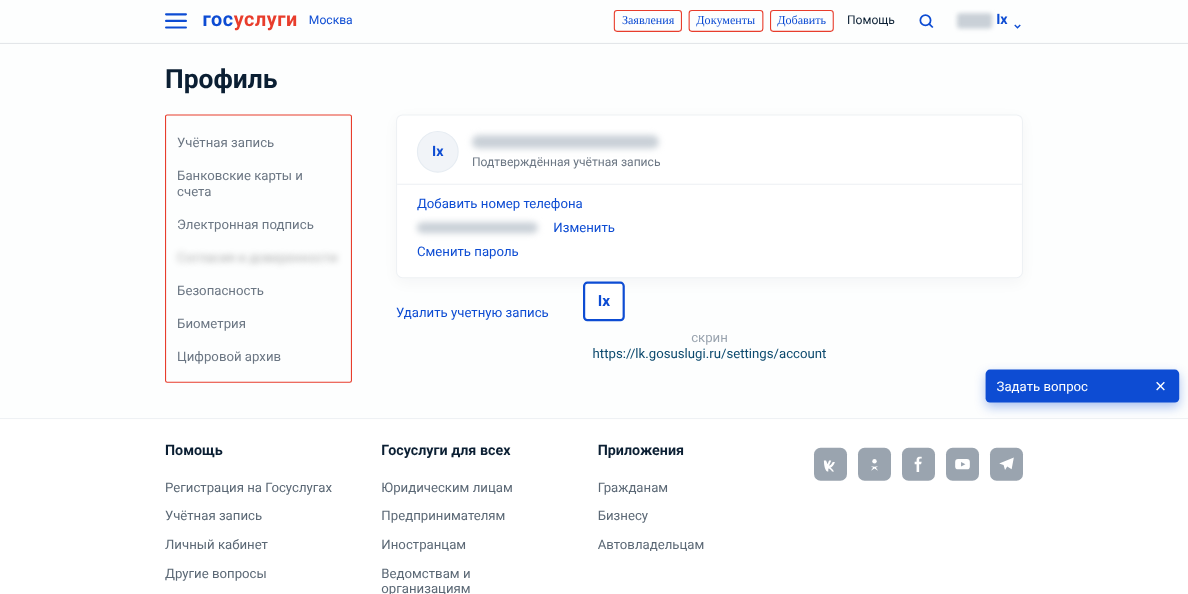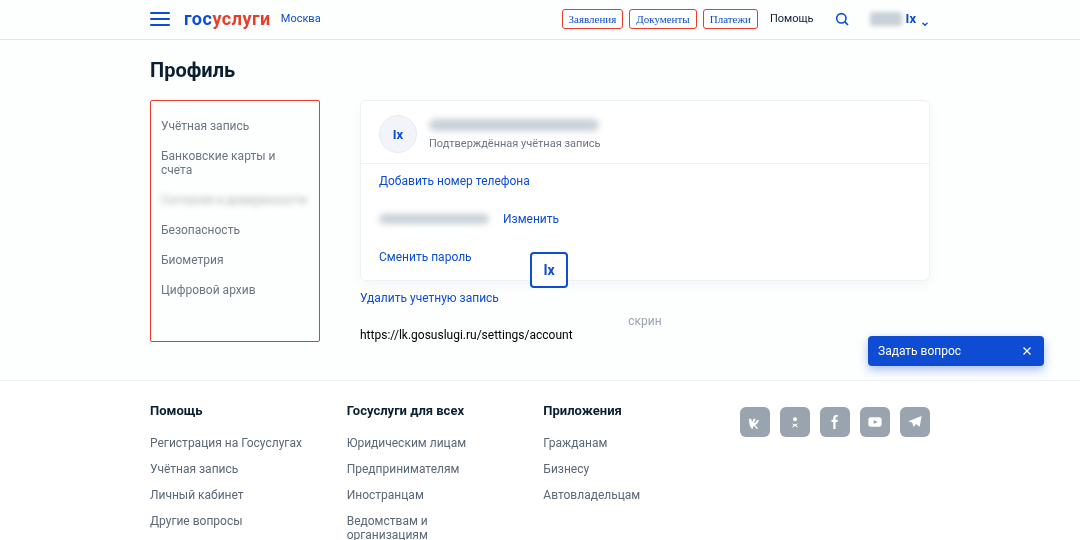--- a/index.html
+++ b/index.html
@@ -21,49 +21,49 @@
   .nav-link.boxed { border: 1px solid #e83d2c; border-radius: 3px; color: #0d4cd3; font-family: Liberation Serif, serif; }
   .nav-link.plain { color: #0b1f33; }
   .search-icon { width: 16px; height: 16px; margin: 0 8px; cursor: pointer; }
   .user-chip { display: flex; align-items: center; gap: 4px; margin-left: 6px; cursor: pointer; }
   .user-blur { width: 32px; height: 14px; background: #c9d0d7; border-radius: 3px; filter: blur(2px); }
   .user-initials { color: #0d4cd3; font-weight: 700; font-size: 13px; }
   .chevron { width: 10px; height: 10px; }
 
   
   .page { width: 780px; margin: 0 auto; padding-top: 18px; }
-  .title { font-size: 20px; font-weight: 700; margin-bottom: 18px; }
+  .title { font-size: 24px; font-weight: 700; margin-bottom: 18px; }
 
   .layout { display: flex; gap: 40px; }
 
   
   .sidebar { width: 170px; border: 1px solid #e83d2c; border-radius: 2px; padding: 10px 8px 8px 8px; }
   .side-item { font-size: 12px; color: #6b7683; padding: 8px 2px; cursor: pointer; }
   .side-item.blur { color: transparent; text-shadow: 0 0 6px rgba(0,0,0,.35); }
 
   
   .main { flex: 1; }
   .card { background: #fff; border: 1px solid #eef1f4; border-radius: 6px; padding: 14px 18px 16px 18px; box-shadow: 0 4px 14px rgba(11,31,51,.04); }
   .profile-row { display: flex; align-items: center; gap: 12px; margin-bottom: 6px; }
   .avatar { width: 38px; height: 38px; border-radius: 50%; background: #f1f4f8; display: flex; align-items: center; justify-content: center; color: #0d4cd3; font-weight: 700; font-size: 13px; border: 1px solid #e6ecf2; }
   .name-blur { width: 170px; height: 12px; background: #c9d0d7; border-radius: 6px; filter: blur(3px); margin-bottom: 6px; }
   .sub { font-size: 11px; color: #6b7683; }
   .divider { height: 1px; background: #eef1f4; margin: 10px -18px; }
   .link { font-size: 12px; color: #0d4cd3; cursor: pointer; }
-  .row { display: flex; align-items: center; gap: 14px; margin-top: 24px; }
+  .row { display: flex; align-items: center; gap: 14px; margin-top: 8px; }
   .value-blur { width: 110px; height: 10px; background: #c9d0d7; border-radius: 5px; filter: blur(3px); }
 
-  .delete-row { margin-top: 6px; }
+  .delete-row { margin-top: 20px; }
 
   .annot-box { position: absolute; width: 38px; height: 36px; border: 2px solid #0d4cd3; border-radius: 4px; display: flex; align-items: center; justify-content: center; color: #0d4cd3; font-weight: 700; font-size: 14px; background: #fff; }
   .caption { text-align: center; color: #9aa4af; font-size: 12px; margin-top: 6px; }
-  .caption-sub { color: #000000; font-size: 12px; }
-
-  
-  .ask-bar { position: absolute; right: 36px; top: 336px; width: 176px; height: 30px; background: #0d4cd3; color: #fff; border-radius: 4px; display: flex; align-items: center; justify-content: space-between; padding: 0 10px; font-size: 12px; cursor: pointer; box-shadow: 0 4px 10px rgba(13,76,211,.35); }
+  .caption-sub { text-align: center; color: #0c4a6e; font-size: 12px; }
+
+  
+  .ask-bar { position: absolute; right: 8px; top: 336px; width: 176px; height: 30px; background: #0d4cd3; color: #fff; border-radius: 4px; display: flex; align-items: center; justify-content: space-between; padding: 0 10px; font-size: 12px; cursor: pointer; box-shadow: 0 4px 10px rgba(13,76,211,.35); }
   .ask-close { width: 14px; height: 14px; display:flex; align-items:center; justify-content:center; }
 
   
   .footer-wrap { position: absolute; left: 0; right: 0; top: 380px; border-top: 1px solid #eef1f4; background: #fff; padding-top: 22px; }
   .footer { width: 780px; margin: 0 auto; display: flex; gap: 40px; }
   .fcol { flex: 1; }
   .fh { font-size: 13px; font-weight: 700; margin-bottom: 18px; }
   .flink { display: block; font-size: 12px; color: #5b6875; margin-bottom: 12px; cursor: pointer; }
   .socials { display: flex; gap: 10px; margin-top: 4px; }
   .sbtn { width: 30px; height: 30px; border-radius: 6px; background: #9aa4af; display: flex; align-items: center; justify-content: center; cursor: pointer; }
@@ -80,21 +80,21 @@
         <span></span>
         <span></span>
         <span></span>
       </div>
     <div class="logo"><span class="g1">гос</span><span class="g2">услуги</span></div>
     <span class="city">Москва</span>
     <div class="spacer"></div>
     <div class="nav-links">
       <a class="nav-link boxed">Заявления</a>
       <a class="nav-link boxed">Документы</a>
-      <a class="nav-link boxed">Платежи</a>
+      <a class="nav-link boxed">Добавить</a>
       <a class="nav-link plain">Помощь</a>
       <span class="search-icon">
         <svg viewBox="0 0 24 24" width="16" height="16" fill="none" stroke="#0d4cd3" stroke-width="2.4">
             <circle cx="11" cy="11" r="7"></circle>
             <line x1="21" y1="21" x2="16" y2="16"></line>
           </svg>
       </span>
       <div class="user-chip">
         <div class="user-blur"></div>
         <span class="user-initials">Ix</span>
@@ -109,20 +109,21 @@
 </div>
 
 <div class="page">
   <h1 class="title">Профиль</h1>
 
   <div class="layout">
 
     <div class="sidebar">
       <div class="side-item">Учётная запись</div>
       <div class="side-item">Банковские карты и счета</div>
+      <div class="side-item">Электронная подпись</div>
       <div class="side-item blur">Согласия и доверенности</div>
       <div class="side-item">Безопасность</div>
       <div class="side-item">Биометрия</div>
       <div class="side-item">Цифровой архив</div>
     </div>
 
     <div class="main rel">
       <div class="card">
         <div class="profile-row">
           <div class="avatar">Ix</div>

